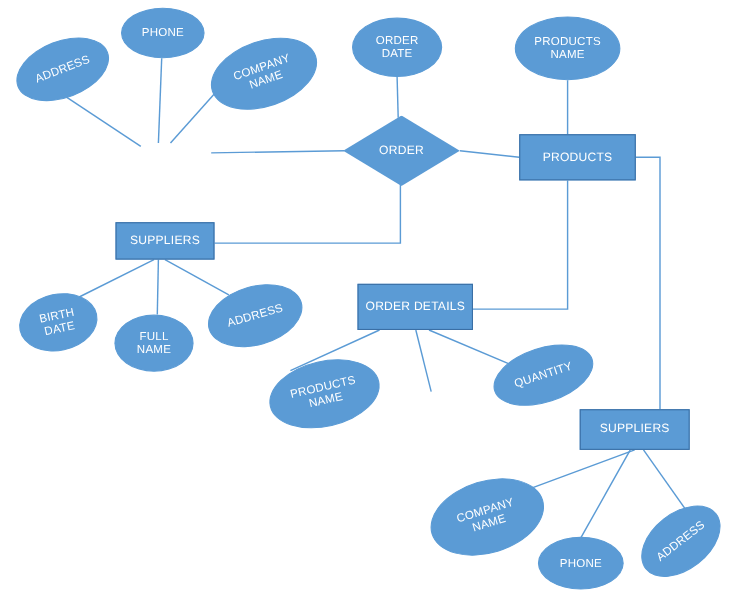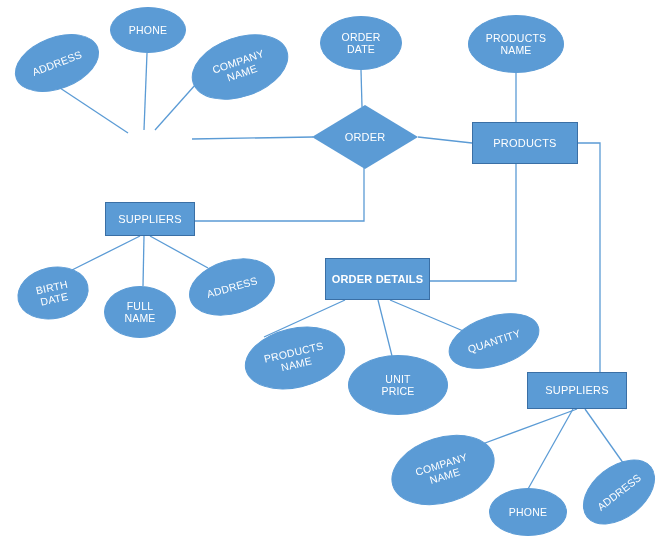--- a/index.html
+++ b/index.html
@@ -76,38 +76,36 @@
       <polyline points="345,300 264,337" fill="none" stroke="#5B9BD5" stroke-width="1.3"></polyline>
       <polyline points="378,300 392,356" fill="none" stroke="#5B9BD5" stroke-width="1.3"></polyline>
       <polyline points="390,300 468,333" fill="none" stroke="#5B9BD5" stroke-width="1.3"></polyline>
       <polyline points="578,143 600,143 600,372" fill="none" stroke="#5B9BD5" stroke-width="1.3"></polyline>
       <polyline points="577,409 477,446" fill="none" stroke="#5B9BD5" stroke-width="1.3"></polyline>
       <polyline points="573,409 528,489" fill="none" stroke="#5B9BD5" stroke-width="1.3"></polyline>
       <polyline points="585,409 626,467" fill="none" stroke="#5B9BD5" stroke-width="1.3"></polyline>
     </svg>
     <div class="node entity" style="left: 472px; top: 122px; width: 106px; height: 42px;"><span>PRODUCTS</span></div>
     <div class="node entity" style="left: 105px; top: 202px; width: 90px; height: 34px;"><span>SUPPLIERS</span></div>
-    <div class="node entity" style="left: 325px; top: 258px; width: 105px; height: 42px; font-weight: bold;"><span>ORDER DETAILS</span></div>
+    <div class="node entity" style="left: 325px; top: 258px; width: 105px; height: 42px;"><span>ORDER DETAILS</span></div>
     <div class="node entity" style="left: 527px; top: 372px; width: 100px; height: 37px;"><span>SUPPLIERS</span></div>
     <div class="node relationship" style="left: 312px; top: 105px; width: 106px; height: 64px;"><span>ORDER</span></div>
     <div class="node attribute" style="left: 13px; top: 37px; width: 88px; height: 52px; transform: rotate(-21deg);"><span>ADDRESS</span></div>
     <div class="node attribute" style="left: 110px; top: 7px; width: 76px; height: 46px;"><span>PHONE</span></div>
     <div class="node attribute" style="left: 190px; top: 37px; width: 100px; height: 60px; transform: rotate(-19deg);"><span>COMPANY
 NAME</span></div>
     <div class="node attribute clip-text" style="left: 320px; top: 16px; width: 82px; height: 54px; align-items: flex-start; padding-top: 14.04px;"><span>ORDER
 DATE</span></div>
     <div class="node attribute" style="left: 468px; top: 15px; width: 96px; height: 58px;"><span>PRODUCTS
 NAME</span></div>
     <div class="node attribute" style="left: 17px; top: 267px; width: 72px; height: 52px; transform: rotate(-12deg);"><span>BIRTH
 DATE</span></div>
     <div class="node attribute" style="left: 104px; top: 286px; width: 72px; height: 52px;"><span>FULL
 NAME</span></div>
     <div class="node attribute" style="left: 188px; top: 260px; width: 88px; height: 54px; transform: rotate(-16deg);"><span>ADDRESS</span></div>
     <div class="node attribute" style="left: 244px; top: 328px; width: 102px; height: 60px; transform: rotate(-13deg);"><span>PRODUCTS
 NAME</span></div>
-    <div class="node attribute" style="left: 348px; top: 355px; width: 100px; height: 60px;"><span>UNIT
-PRICE</span></div>
     <div class="node attribute" style="left: 447px; top: 316px; width: 94px; height: 50px; transform: rotate(-18deg);"><span>QUANTITY</span></div>
     <div class="node attribute" style="left: 390px; top: 437px; width: 106px; height: 66px; transform: rotate(-17deg);"><span>COMPANY
 NAME</span></div>
     <div class="node attribute" style="left: 489px; top: 488px; width: 78px; height: 48px;"><span>PHONE</span></div>
     <div class="node attribute" style="left: 578px; top: 466px; width: 82px; height: 52px; transform: rotate(-38deg);"><span>ADDRESS</span></div>
   </div>
 
 </body></html>

